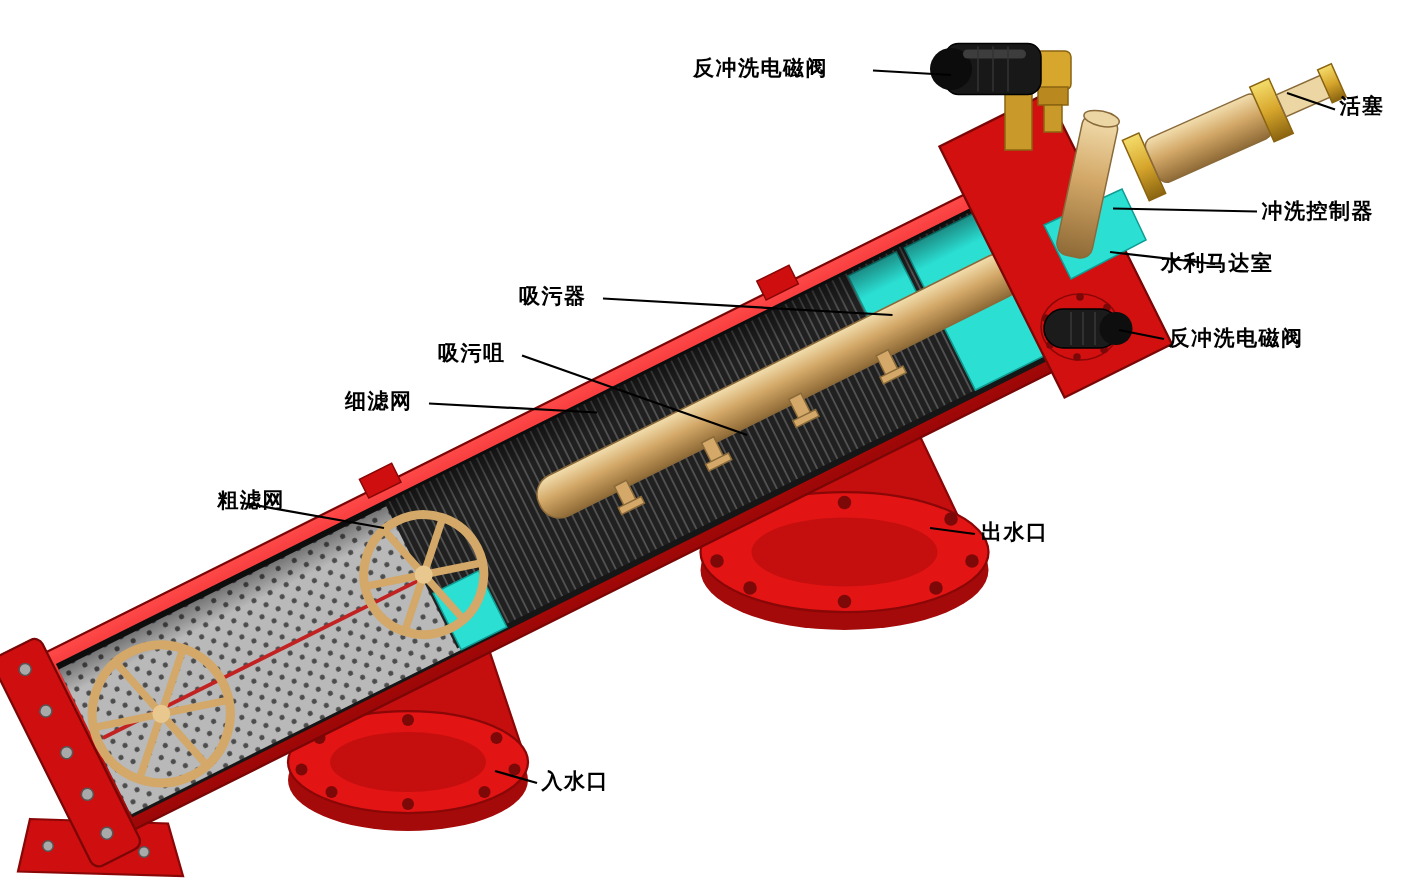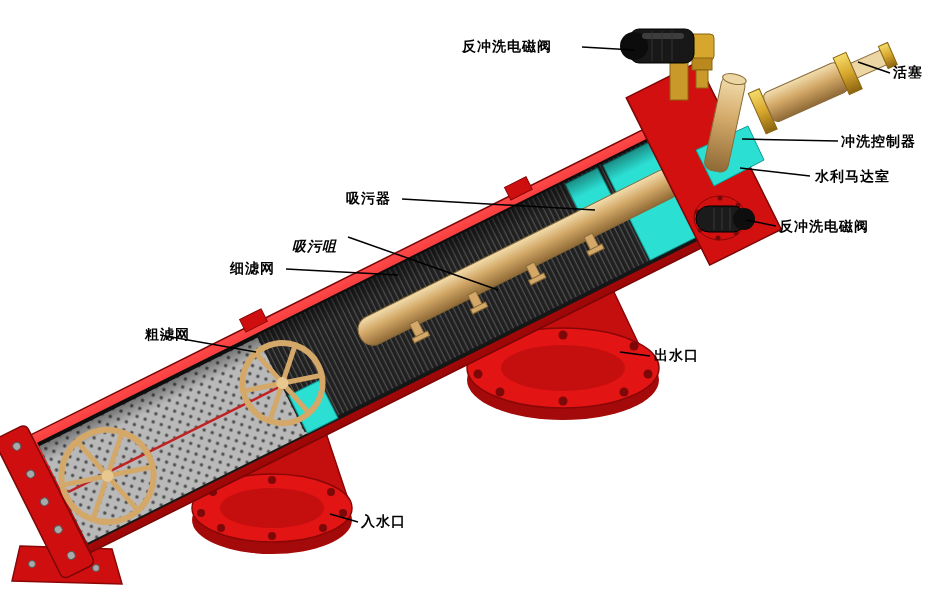--- a/index.html
+++ b/index.html
@@ -2,26 +2,26 @@
 <html><head>
 <meta charset="utf-8">
 <style>
   html,body{margin:0;padding:0;background:#ffffff;}
   .stage{position:relative;width:937px;height:592px;background:#ffffff;overflow:hidden;
          font-family:"DejaVu Sans",sans-serif;}
   .svg-layer{position:absolute;left:0;top:0;}
   .label{position:absolute;font-size:14px;font-weight:bold;color:#000;
          white-space:nowrap;line-height:20px;letter-spacing:1px;}
   .lb-solenoid{left:462px;top:36px;}
-  .lb-piston{left:893px;top:62px;}
+  .lb-piston{left:893px;top:62px;font-family:Liberation Serif, serif;}
   .lb-motor{left:841px;top:131px;}
-  .lb-motor-chamber{left:774px;top:166px;margin-left:41px;}
+  .lb-motor-chamber{left:774px;top:166px;}
   .lb-controller{left:779px;top:216px;}
   .lb-suction-tube{left:346px;top:188px;text-align:right;}
-  .lb-nozzle{left:292px;top:236px;font-style:italic;}
+  .lb-nozzle{left:292px;top:226px;}
   .lb-fine{left:230px;top:258px;}
   .lb-coarse{left:105px;top:324px;margin-left:40px;}
   .lb-outlet{left:654px;top:345px;}
   .lb-inlet{left:361px;top:511px;}
 </style>
 </head>
 <body>
 
 <div class="stage">
 

